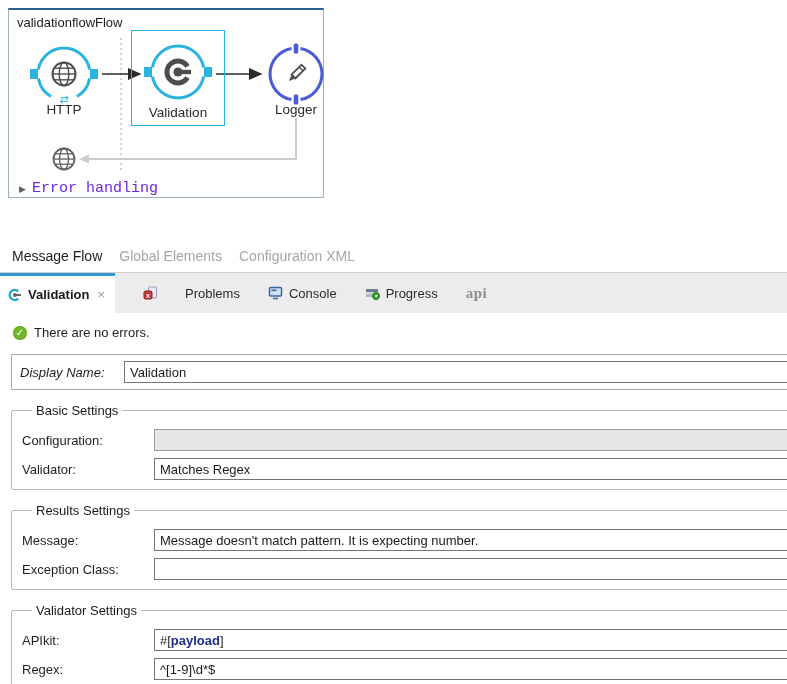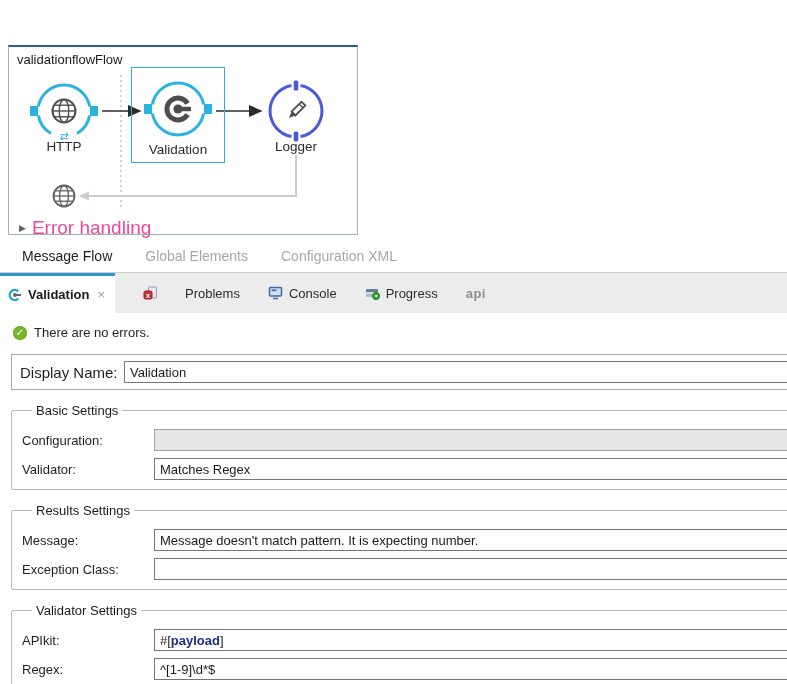--- a/index.html
+++ b/index.html
@@ -1,64 +1,64 @@
 <!DOCTYPE html>
 <html><head>
 <meta charset="utf-8">
 <style>
   * { margin:0; padding:0; box-sizing:border-box; }
   html,body { width:787px; height:684px; overflow:hidden; background:#ffffff;
     font-family:"Liberation Sans","DejaVu Sans",sans-serif; color:#1f1f1f; }
 
   
   .canvas { position:relative; height:240px; background:#fff; }
-  .flow-box { position:absolute; left:8px; top:8px; width:350px; height:190px;
-    background:#fff; border:1px solid #9fb0bd; border-top:2px solid #2c5d8f;margin-top:37px; }
+  .flow-box { position:absolute; left:8px; top:8px; width:316px; height:190px;
+    background:#fff; border:1px solid #9fb0bd; border-top:2px solid #2c5d8f; }
   .flow-title { position:absolute; left:8px; top:5px; font-size:13px; color:#1a1a1a; }
   .flow-svg { position:absolute; left:0; top:22px; }
   .comp-label { position:absolute; width:110px; text-align:center; font-size:13.5px; color:#2b2b2b; }
   .sel-box { position:absolute; left:122px; top:20px; width:94px; height:96px;
     border:1.5px solid #2bb3e0; }
   .sel-box .comp-label { left:0; width:100%; bottom:5px; }
   .error-row { position:absolute; left:10px; top:170px; display:flex; align-items:center; gap:6px; }
   .tri { font-size:9px; color:#5f5f5f; }
-  .error-row span:last-child { font-size:19px; color:#ec4899; }
-
-  
-  .editor-tabs { height:32px; display:flex; align-items:center; gap:33px; padding-left:22px; font-size:14px; }
+  .error-row span:last-child { font-size:15px; color:#6d28d9;font-family:Liberation Mono, monospace; }
+
+  
+  .editor-tabs { height:32px; display:flex; align-items:center; gap:17px; padding-left:12px; font-size:14px; }
   .editor-tab { color:#a6a6a6; cursor:default; }
   .editor-tab.active { color:#1e1e1e; }
   .hdiv { height:1px; background:#cfcfcf; }
 
   
   .view-tabbar { height:40px; background:#ececec; display:flex; align-items:stretch; }
   .vtab { display:flex; align-items:center; gap:6px; padding:0 14px; font-size:13px; color:#2b2b2b; white-space:nowrap; }
   .vtab.active { background:#ffffff; border-top:3px solid #2f96d2; padding:0 10px 0 8px;
     font-weight:bold; color:#1a1a1a; }
   .vtab.first-inactive { margin-left:14px;gap:27px; }
   .close-x { color:#9a9a9a; font-size:13px; font-weight:normal; margin-left:2px; }
-  .api-txt { font-size:13px; font-weight:bold; color:#8f8f8f; letter-spacing:0.5px; }
+  .api-txt { font-size:15px; font-weight:bold; color:#8f8f8f; letter-spacing:0.5px;font-family:Liberation Serif, serif; }
 
   
   .props { display:flex; height:371px; }
   .sidebar { width:101px; flex-shrink:0; border-right:1px solid #c3c3c3; padding-top:28px; }
   .side-item { position:relative; padding:6px 0 6px 15px; font-size:13px; color:#2b2b2b; }
   .side-item.active { color:#2e9fd6; font-weight:bold; }
   .side-item.active::before { content:""; position:absolute; left:3px; top:3px; bottom:3px;
     width:4px; background:#35a8dc; }
 
   .content { flex:1; padding:12px 0 0 11px; margin-right:-30px; }
   .status-row { display:flex; align-items:center; gap:7px; margin:0 0 0 2px; }
   .status-row span:last-child { font-size:13px; }
   .check { width:14px; height:14px; border-radius:50%; background:#76b82a;
     box-shadow:inset 0 0 2px #4e8c12; color:#fff; font-size:10px; font-weight:bold;
     display:flex; align-items:center; justify-content:center; }
 
   .dn-box { margin-top:14px; border:1px solid #adadad; padding:6px 8px; display:flex; align-items:center; }
-  .dn-box label { width:104px; flex-shrink:0; font-size:15px; }
+  .dn-box label { width:104px; flex-shrink:0; font-size:13px;font-style:italic; }
   input[type=text] { flex:1; height:22px; border:1px solid #757575; font-size:13px;
     padding:1px 5px; font-family:inherit; color:#1a1a1a; background:#fff; outline:none; }
   input[type=text].disabled { background:#e6e6e6; border:1px solid #9d9d9d; }
 
   fieldset { border:1px solid #b8b8b8; border-radius:2px; margin-top:13px; padding:4px 0 9px 10px; }
   legend { font-size:13px; color:#1a1a1a; padding:0 4px; margin-left:10px; }
   .frow { display:flex; align-items:center; margin-top:7px; }
   .frow label { width:132px; flex-shrink:0; font-size:13px; }
   .expr-box { flex:1; height:22px; border:1px solid #757575; font-size:13px;
     padding:2px 5px; background:#fff; display:flex; align-items:center; }

